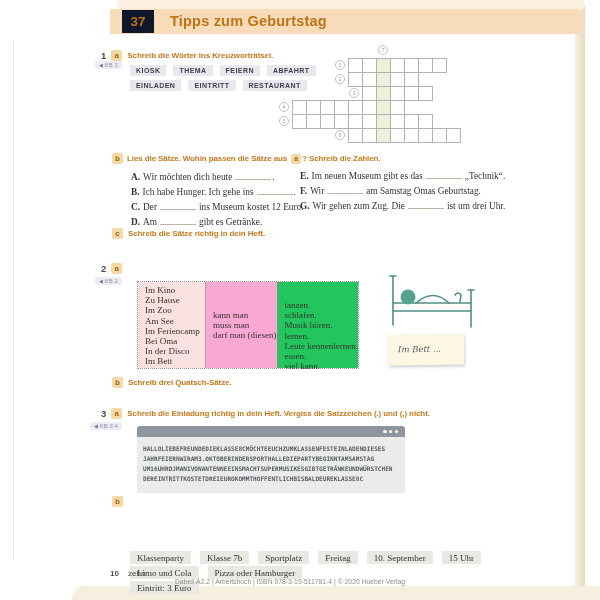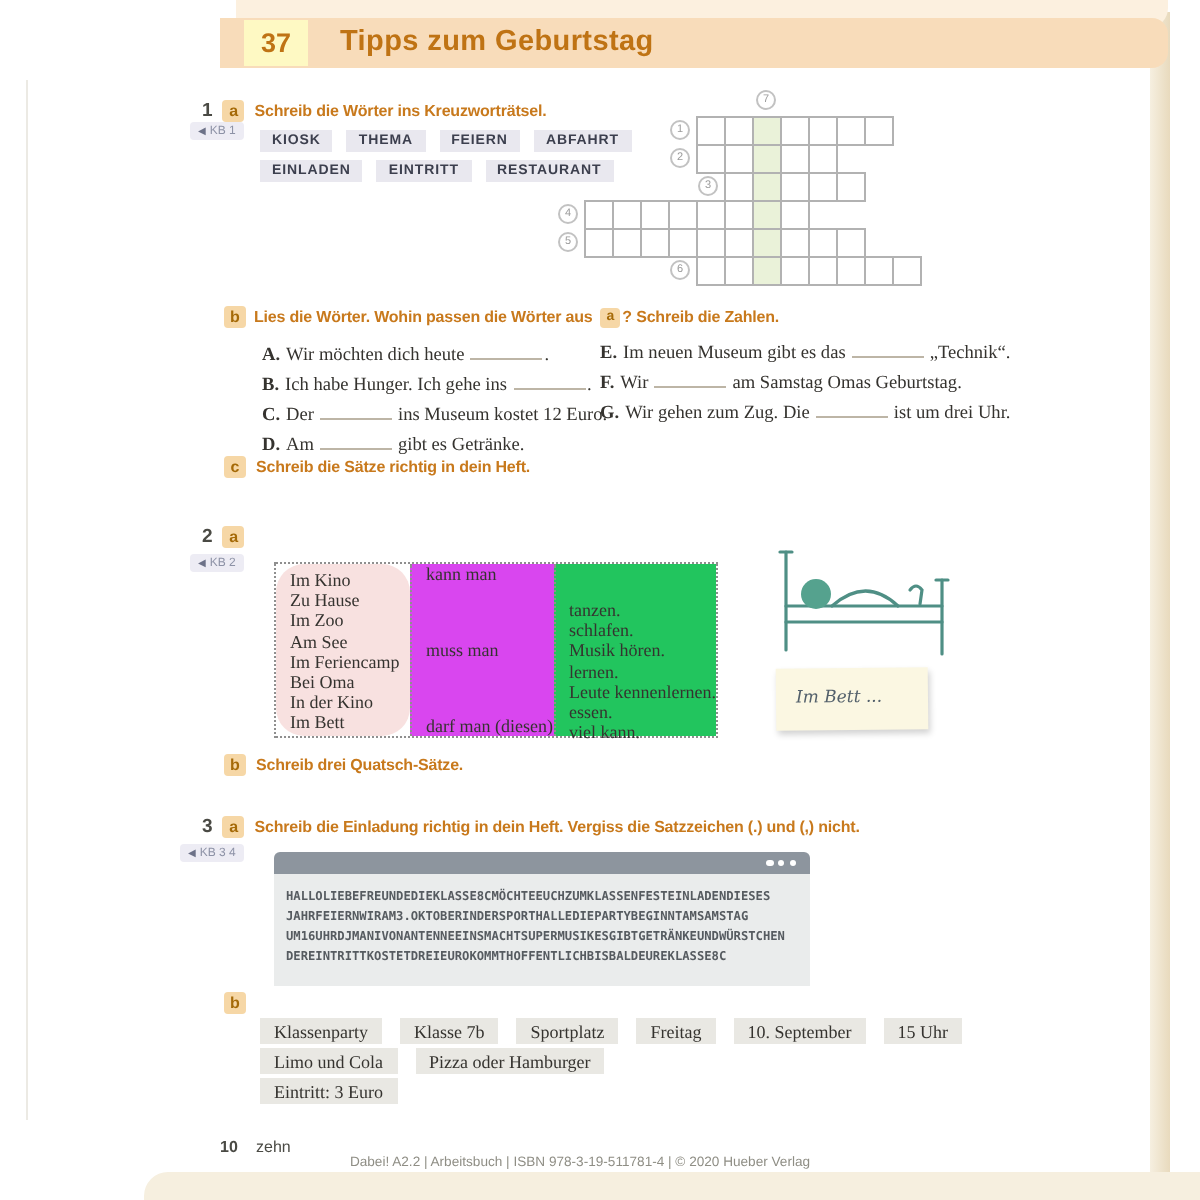--- a/index.html
+++ b/index.html
@@ -2,21 +2,21 @@
 <html><head>
 <meta charset="utf-8">
 <style>
   html,body{margin:0;padding:0;}
   body{width:600px;height:600px;position:relative;background:#ffffff;font-family:"Liberation Sans",sans-serif;overflow:hidden;}
   .abs{position:absolute;}
 
   
   .h-band{position:absolute;left:118px;top:0;width:466px;height:14px;background:#fcf0df;border-radius:0 0 10px 0;}
   .h-bar{position:absolute;left:110px;top:9px;width:474px;height:25px;background:#f8dcba;border-radius:0 8px 8px 0;}
-  .lesson-box{position:absolute;left:122px;top:10px;width:32px;height:23px;background:#fef9c3;color:#bf7314;font-weight:bold;font-size:13.5px;text-align:center;line-height:23px;}
+  .lesson-box{position:absolute;left:122px;top:10px;width:32px;height:23px;background:#0f172a;color:#bf7314;font-weight:bold;font-size:13.5px;text-align:center;line-height:23px;}
   .lesson-title{position:absolute;left:170px;top:10px;height:23px;line-height:23px;color:#bf7314;font-weight:bold;font-size:14.5px;letter-spacing:.2px;}
 
   
   .headrow{position:absolute;display:flex;align-items:center;gap:5px;white-space:nowrap;}
   .exnum{font-weight:bold;font-size:9.5px;color:#4a4a44;}
   .letterbox{display:inline-block;width:11px;height:11px;background:#f6d7a6;color:#a56a08;font-weight:bold;font-size:8px;text-align:center;line-height:11px;border-radius:2px;flex:0 0 auto;}
   .instr{font-size:8px;font-weight:bold;color:#c8791c;letter-spacing:-.1px;}
   .refbox{display:inline-block;background:#f6d7a6;color:#a56a08;font-weight:bold;font-size:7px;padding:0 3px;border-radius:2px;height:10px;line-height:10px;}
 
   .kb{position:absolute;background:#edecf4;border-radius:2px;font-size:6px;color:#8d92a6;padding:1px 4px;display:flex;gap:2px;align-items:center;white-space:nowrap;}
@@ -36,36 +36,36 @@
   .sent{position:absolute;font-family:"Liberation Serif",serif;font-size:9.3px;color:#35332f;white-space:nowrap;}
   .sent b{margin-right:3px;}
   .blank{display:inline-block;width:36px;height:8px;border-bottom:1px solid #bdb5a6;margin:0 3px;}
   .blank.tight{margin-right:1px;}
 
   
   .stable{position:absolute;left:137px;top:281px;width:222px;height:88px;display:flex;border:1px dotted #8f8f8f;box-sizing:border-box;}
   .scol{box-sizing:border-box;padding:3px 0 0 7px;font-family:"Liberation Serif",serif;font-size:9px;color:#35332f;}
   .scol .cline{line-height:10.2px;white-space:nowrap;}
   .scol+.scol{border-left:1px dotted #8f8f8f;}
-  .c-pink{background:#f8e1e0;width:68px;border-radius:14px;}
-  .c-peach{background:#d946ef;width:72px;display:flex;flex-direction:column;justify-content:space-between;padding-top:0;}
+  .c-pink{background:#f8e1e0;width:68px;}
+  .c-peach{background:#f9a8d4;width:72px;display:flex;flex-direction:column;justify-content:center;padding-top:0;}
   .c-blue{background:#22c55e;width:82px;display:flex;flex-direction:column;justify-content:flex-start;padding-top:18px;}
 
   .bettnote{position:absolute;left:388px;top:334px;width:76px;height:31px;background:#fbf7e2;box-shadow:1px 2px 3px rgba(0,0,0,.18);transform:rotate(-.6deg);font-family:"DejaVu Serif",serif;font-style:italic;font-size:8.5px;color:#53606b;padding:10px 0 0 10px;box-sizing:border-box;}
 
   
   .bwin{position:absolute;left:137px;top:426px;width:268px;}
   .bbar{height:11px;background:#8d959e;border-radius:3px 3px 0 0;position:relative;}
   .bdots{position:absolute;right:7px;top:4px;display:flex;gap:2.5px;}
   .bdot{width:3.2px;height:3.2px;border-radius:50%;background:#ffffff;}
   .bbody{background:#eaecec;padding:7px 5px 9px 6px;}
   .bline{font-family:"DejaVu Sans Mono",monospace;font-size:6.1px;font-weight:bold;color:#565b60;line-height:10px;white-space:nowrap;}
 
   
-  .inforow{position:absolute;display:flex;gap:9px;}
+  .inforow{position:absolute;display:flex;gap:9px;margin-top:42px;}
   .inforow .itag{background:#e9e8e3;font-family:"Liberation Serif",serif;font-size:9px;color:#35332f;padding:1.5px 7px;white-space:nowrap;}
 
   
   .pnum{position:absolute;left:110px;top:569px;font-size:8px;font-weight:bold;color:#4a4a44;}
   .pword{position:absolute;left:128px;top:569px;font-size:8px;color:#4a4a44;}
   .imprint{position:absolute;left:20px;right:40px;top:578px;text-align:center;font-size:6.8px;color:#8f8e85;}
 
   
   .edge-right{position:absolute;left:575px;top:6px;width:10px;height:582px;background:linear-gradient(to right,#f6efe0,#e8dabd);}
   .edge-bottom{position:absolute;left:72px;top:586px;width:528px;height:14px;background:#f6efdf;border-radius:12px 0 0 0;}
@@ -153,21 +153,21 @@
     <div class="cw-cell cw-green" style="left: 84px; top: 83px;"></div>
     <div class="cw-cell" style="left: 98px; top: 83px;"></div>
     <div class="cw-cell" style="left: 112px; top: 83px;"></div>
     <div class="cw-cell" style="left: 126px; top: 83px;"></div>
     <div class="cw-cell" style="left: 140px; top: 83px;"></div>
     <div class="cw-cell" style="left: 154px; top: 83px;"></div>
   </div>
 
 <div class="headrow" style="left:112px;top:153px;gap:4px;">
   <span class="letterbox">b</span>
-  <span class="instr">Lies die Wörter. Wohin passen die Wörter aus</span>
+  <span class="instr">Lies die Sätze. Wohin passen die Sätze aus</span>
   <span class="refbox">a</span>
   <span class="instr" style="margin-left:-3px;">? Schreib die Zahlen.</span>
 </div>
 
 <div class="sent" style="left:131px;top:171px;">
   <b>A.</b><span>Wir möchten dich heute</span><span class="blank tight"></span><span>.</span>
 </div>
 <div class="sent" style="left:131px;top:186px;">
   <b>B.</b><span>Ich habe Hunger. Ich gehe ins</span><span class="blank tight"></span><span>.</span>
 </div>
@@ -203,21 +203,21 @@
 </div>
 
 <div class="stable">
   <div class="scol c-pink">
       <div class="cline">Im Kino</div>
       <div class="cline">Zu Hause</div>
       <div class="cline">Im Zoo</div>
       <div class="cline">Am See</div>
       <div class="cline">Im Feriencamp</div>
       <div class="cline">Bei Oma</div>
-      <div class="cline">In der Kino</div>
+      <div class="cline">In der Disco</div>
       <div class="cline">Im Bett</div>
     </div>
   <div class="scol c-peach" style="padding-left:7px;">
       <div class="cline">kann man</div>
       <div class="cline">muss man</div>
       <div class="cline">darf man (diesen)</div>
     </div>
   <div class="scol c-blue" style="padding-left:7px;">
       <div class="cline">tanzen.</div>
       <div class="cline">schlafen.</div>

